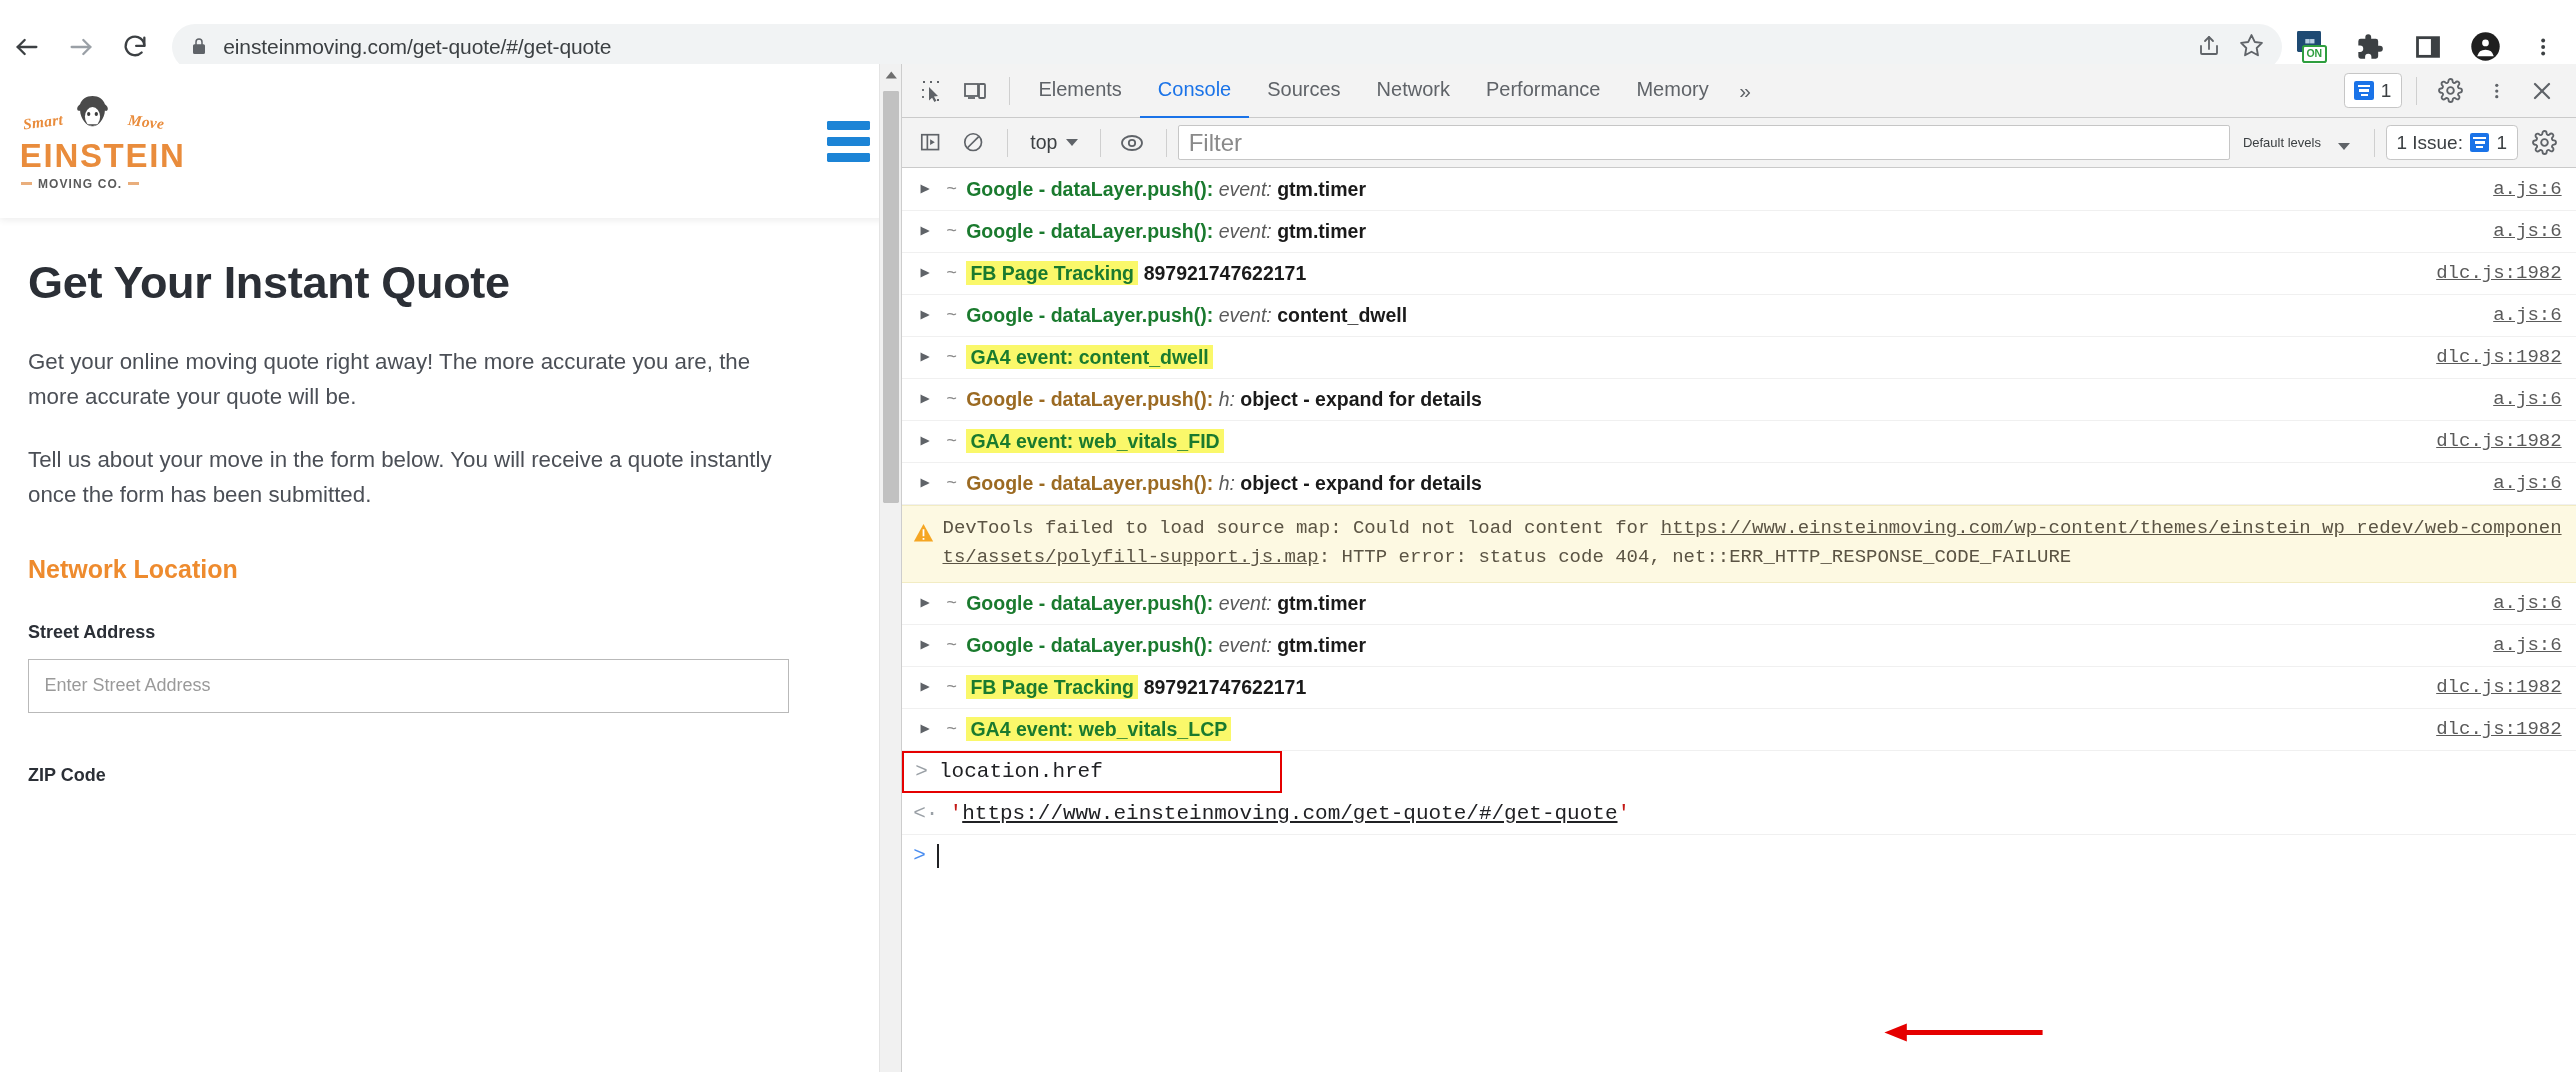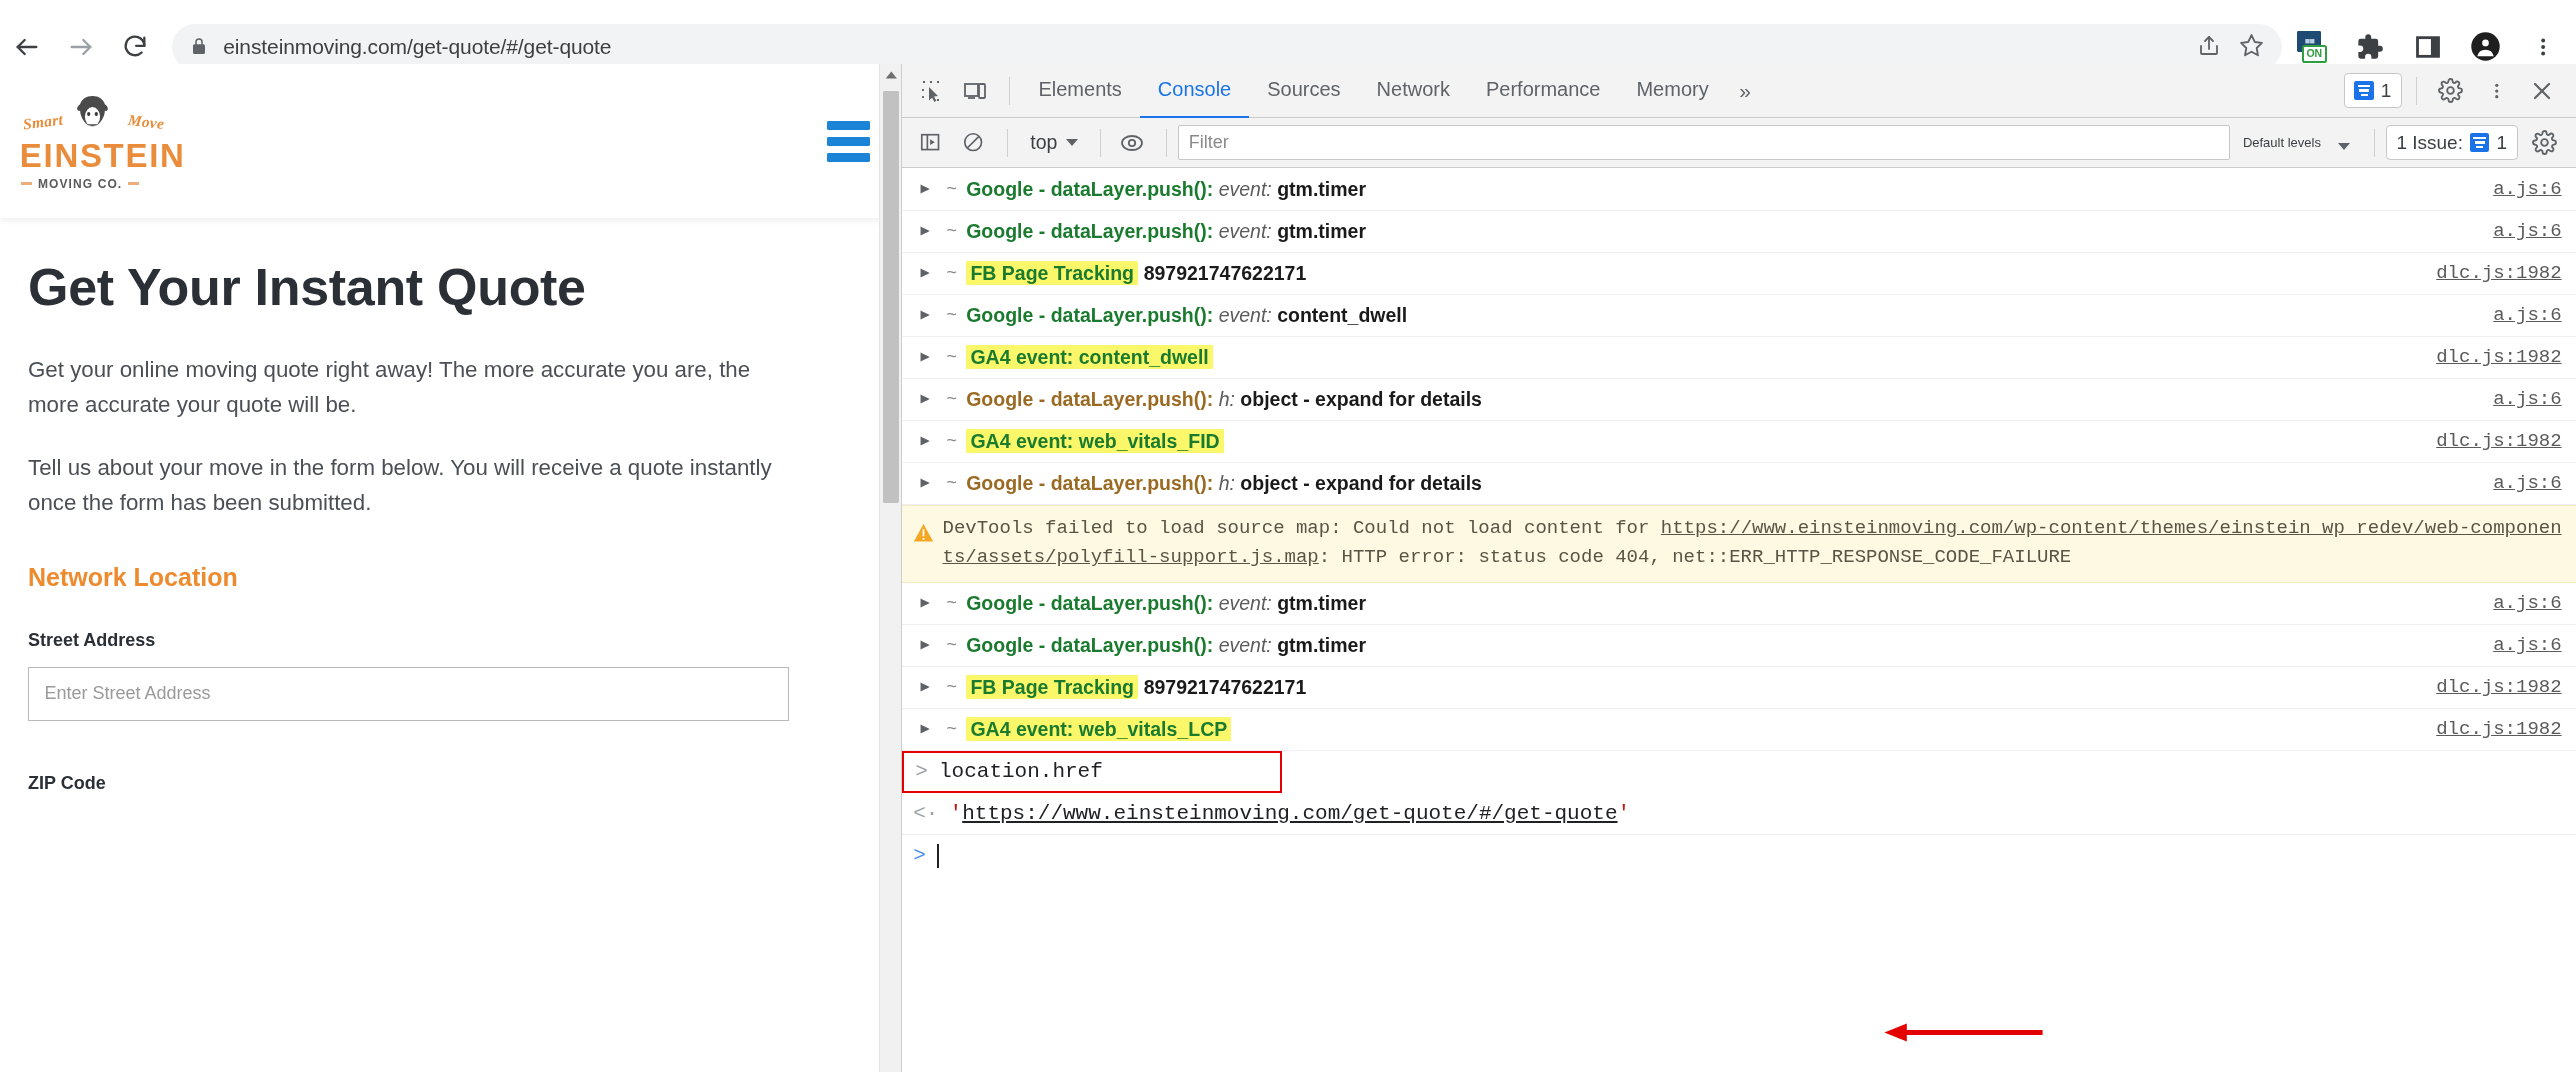--- a/index.html
+++ b/index.html
@@ -109,21 +109,21 @@
     display:flex; align-items:center; gap: 5.6px; justify-content: flex-end;
   }
   #logo-sub .dash { display:block; width: 11.2px; height: 2.1px; background:#E9AE7C; }
 
   #hamburger { display:flex; flex-direction:column; gap: 7px; cursor:pointer; }
   #hamburger span { display:block; width: 43px; height: 9px; background:#1C84D6; border-radius:1.4px; }
 
   #site-body { padding: 39px 28px 0 28px; }
   #page-title {
     font-family:"Liberation Sans", sans-serif;
-    font-size: 52px; font-weight: bold; color:#2b2f36;
+    font-size: 45px; font-weight: bold; color:#2b2f36;
     letter-spacing: -0.3px; margin-bottom: 36px;
   }
   .site-para {
     font-family:"Liberation Sans", sans-serif;
     font-size: 22.3px; line-height: 1.55; color:#4b4f56;
     margin-bottom: 29px; max-width: 775px;
   }
   #section-heading {
     font-family:"Liberation Sans", sans-serif;
     font-size: 25px; font-weight: bold; color:#EE8B2E;
@@ -196,21 +196,21 @@
   .issue-glyph i:nth-child(2){ width:9.8px; }
   .issue-glyph i:nth-child(3){ width:7px; }
 
   #dt-filterbar {
     height: 50px; background:#f3f3f3; border-bottom:0.7px solid #cacaca;
     display:flex; align-items:center; padding: 0 8.4px;
   }
   #filter-input {
     flex: 1 1 auto; height: 35px; background:#ffffff;
     border:0.7px solid #c6c6c6; border-radius: 2.1px;
-    font-size: 18px; color:#a16207; padding: 0 9.8px; outline:none; min-width: 70px;
+    font-size: 24px; color:#a16207; padding: 0 9.8px; outline:none; min-width: 70px;
   }
   #filter-input::placeholder { color:#8a8a8a; }
   #ctx-select { font-size:19.5px; color:#3c4043; display:flex; align-items:center; gap:8.4px; padding: 0 11.2px; }
   #levels-select { font-size:13px; color:#3c4043; display:flex; align-items:flex-end; gap:17px; padding: 0 12.6px; white-space:nowrap; }
   .caret { width:0;height:0;border-left:6.3px solid transparent;border-right:6.3px solid transparent;border-top:7.7px solid #5f6368; }
 
   
   #console-scroll {
     position:absolute; left:0; top: 105px; width: 1675px; height: 904px;
     overflow:hidden; background:#ffffff;

